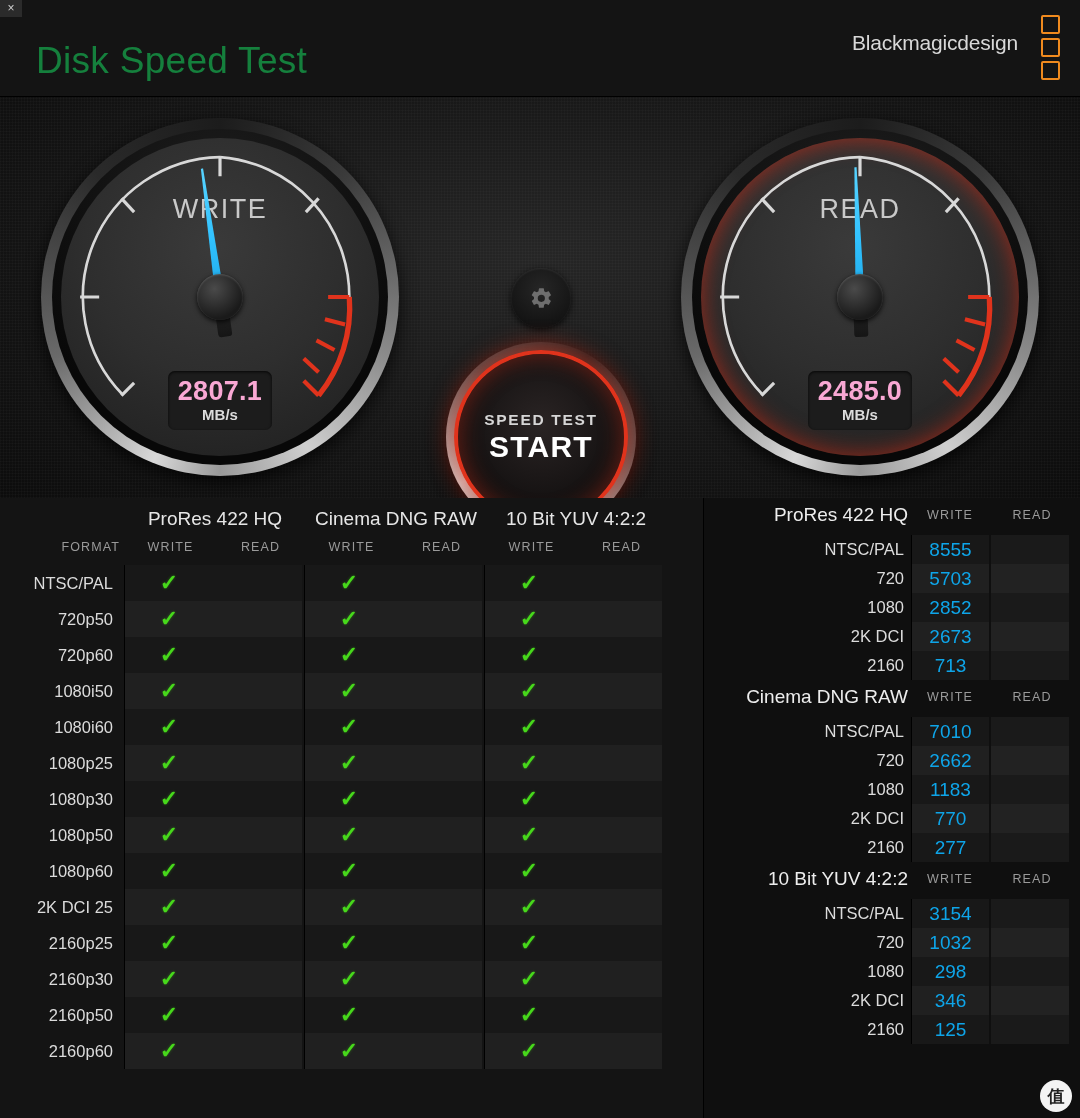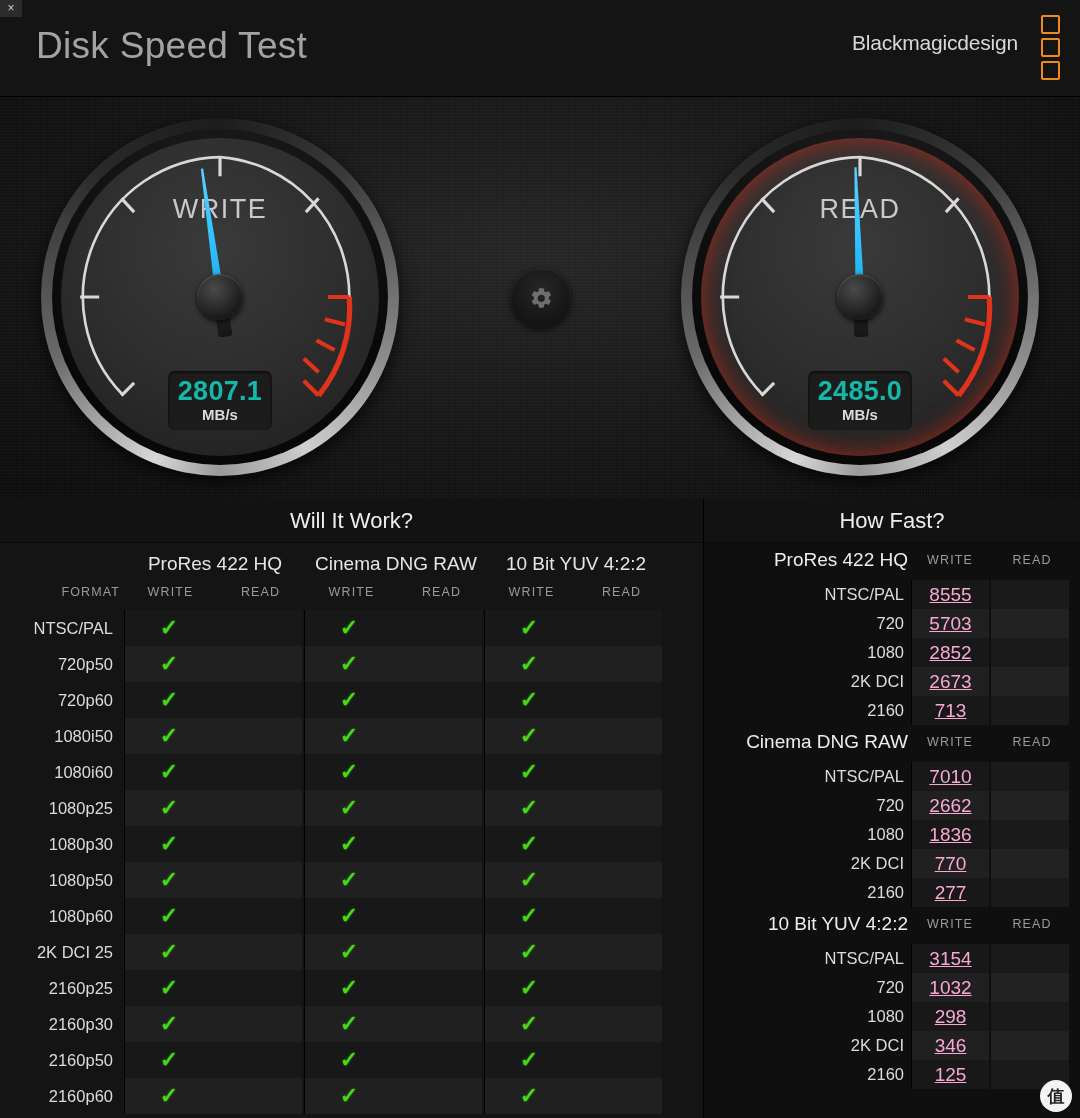--- a/index.html
+++ b/index.html
@@ -18,22 +18,22 @@
     text-align:center; z-index:60; cursor:pointer;
   }
 
   
   .header{
     position:absolute; left:0; top:0; width:1080px; height:97px;
     background:#141414;
     border-bottom:1px solid #000;
   }
   .app-title{
-    position:absolute; left:36px; top:25px;
-    font-size:37px; font-weight:300; letter-spacing:.3px; color:#a3a3a3;
+    position:absolute; left:36px; top:40px;
+    font-size:37px; font-weight:300; letter-spacing:.3px; color:#15803d;
   }
   .brand{
     position:absolute; right:62px; top:31px;
     font-size:21px; font-weight:300; color:#d8d8d8; letter-spacing:-.2px;
   }
   .brand-logo{
     position:absolute; right:20px; top:15px;
     display:flex; flex-direction:column; gap:4px;
   }
   .brand-logo i{
@@ -105,21 +105,21 @@
     width:46px; height:46px; border-radius:50%;
     background:radial-gradient(circle at 38% 32%,#4a4a4a,#1a1a1a 70%);
     box-shadow:0 2px 5px rgba(0,0,0,.8), inset 0 1px 2px rgba(255,255,255,.18);
   }
   .readout{
     position:absolute; left:50%; transform:translateX(-50%); bottom:26px;
     width:104px; padding:6px 0 7px; border-radius:7px;
     background:#1c1c1c; text-align:center;
     box-shadow:inset 0 1px 3px rgba(0,0,0,.8);
   }
-  .readout .num{ font-size:27px; font-weight:700; color:#14b8a6; letter-spacing:.3px; line-height:1.05; }
+  .readout .num{ font-size:27px; font-weight:700; color:#f9a8d4; letter-spacing:.3px; line-height:1.05; }
   .readout .unit{ font-size:15px; font-weight:700; color:#dcdcdc; margin-top:1px; }
 
   
   .gear{
     position:absolute; left:511px; top:171px; width:60px; height:60px;
     border-radius:50%;
     background:radial-gradient(circle at 50% 35%,#262626,#131313 75%);
     box-shadow:inset 0 1px 2px rgba(255,255,255,.08), 0 2px 6px rgba(0,0,0,.7);
     display:flex; align-items:center; justify-content:center; cursor:pointer;
   }
@@ -199,21 +199,21 @@
   }
   .hf-head .col.w{ left:205px; } .hf-head .col.r{ left:287px; }
   .hf-row{ position:relative; height:29px; }
   .hf-row .rname{
     position:absolute; left:0; top:0; width:200px; height:29px; line-height:29px;
     text-align:right; font-size:16.5px; color:#dcdcdc;
   }
   .hf-row .hcell{
     position:absolute; top:0; height:29px; width:78px;
     display:flex; align-items:center; justify-content:center;
-    font-size:19px; color:#f9a8d4;text-decoration:underline;
+    font-size:19px; color:#0ea5e9;
   }
   .hf-row .hcell.w{ left:207px; background:#181818; border-left:1px solid #000; }
   .hf-row .hcell.r{ left:287px; background:#1a1a1a; }
   .hf-row.alt .hcell.w{ background:#202020; }
   .hf-row.alt .hcell.r{ background:#222; }
 
   
   .watermark{
     position:absolute; right:8px; bottom:6px; display:flex; align-items:center; gap:7px;
     z-index:50;
@@ -276,20 +276,26 @@
       </div>
     </div>
   </div>
 
   <div class="gear">
     <svg width="26" height="26" viewBox="0 0 24 24" fill="#6e6e6e">
       <path d="M19.1 12.9c.04-.3.06-.6.06-.9s-.02-.6-.06-.9l1.9-1.5c.17-.14.22-.38.1-.58l-1.8-3.1c-.11-.2-.35-.27-.55-.2l-2.24.9a6.9 6.9 0 0 0-1.56-.9l-.34-2.38A.45.45 0 0 0 14.1 3h-3.6a.45.45 0 0 0-.44.38l-.34 2.38c-.56.23-1.08.54-1.56.9l-2.24-.9a.45.45 0 0 0-.55.2l-1.8 3.1c-.12.2-.07.44.1.58l1.9 1.5c-.04.3-.06.6-.06.9s.02.6.06.9l-1.9 1.5c-.17.14-.22.38-.1.58l1.8 3.1c.11.2.35.27.55.2l2.24-.9c.48.36 1 .67 1.56.9l.34 2.38c.04.22.23.38.44.38h3.6c.22 0 .4-.16.44-.38l.34-2.38c.56-.23 1.08-.54 1.56-.9l2.24.9c.2.07.44 0 .55-.2l1.8-3.1a.45.45 0 0 0-.1-.58l-1.9-1.5zM12.3 15.6a3.3 3.3 0 1 1 0-6.6 3.3 3.3 0 0 1 0 6.6z"></path>
     </svg>
   </div>
 
+  <div class="start-wrap">
+    <div class="start-ring">
+      <div class="start-small">SPEED TEST</div>
+      <div class="start-big">START</div>
+    </div>
+  </div>
 
   <div class="gauge read">
     <div class="bezel">
       <div class="bezel-inner">
         <div class="face">
           <div class="glow"></div>
           <svg width="100%" height="100%" viewBox="0 0 300 300" style="position:absolute;left:0;top:0;">
             <path d="M 150 18 A 132 132 0 0 1 272 150" fill="none" stroke="#d8d8d8" stroke-width="2.5"></path>
             <path d="M 150 18 A 132 132 0 0 0 58 242" fill="none" stroke="#d8d8d8" stroke-width="2.5"></path>
             <g stroke="#d8d8d8" stroke-width="3">
@@ -318,21 +324,20 @@
           </div>
         </div>
       </div>
     </div>
   </div>
 </div>
 
 <div class="bottom">
 
   <div class="panel-left">
-    <div class="panel-title">Will It Work?</div>
     <div class="wiw">
       <div class="wiw-head">
         <div class="fmt-label">FORMAT</div>
         <div class="grp g0">ProRes 422 HQ</div>
         <div class="grp g1">Cinema DNG RAW</div>
         <div class="grp g2">10 Bit YUV 4:2:2</div>
         <div class="sub" style="left:125px">WRITE</div>
         <div class="sub" style="left:215px">READ</div>
         <div class="sub" style="left:306px">WRITE</div>
         <div class="sub" style="left:396px">READ</div>
@@ -550,21 +555,20 @@
             </div>
             <div class="cell" style="left: 573px;"></div>
           </div>
         </div>
     </div>
   </div>
 
   <div class="vdiv"></div>
 
   <div class="panel-right">
-    <div class="panel-title">How Fast?</div>
     <div id="hf-body">
         <div class="hf-section">
           <div class="hf-head">
             <div class="name">ProRes 422 HQ</div>
             <div class="col w">WRITE</div>
             <div class="col r">READ</div>
           </div>
           <div class="hf-row">
             <div class="rname">NTSC/PAL</div>
             <div class="hcell w">8555</div>
@@ -602,21 +606,21 @@
             <div class="hcell w">7010</div>
             <div class="hcell r"></div>
           </div>
           <div class="hf-row alt">
             <div class="rname">720</div>
             <div class="hcell w">2662</div>
             <div class="hcell r"></div>
           </div>
           <div class="hf-row">
             <div class="rname">1080</div>
-            <div class="hcell w">1836</div>
+            <div class="hcell w">1183</div>
             <div class="hcell r"></div>
           </div>
           <div class="hf-row alt">
             <div class="rname">2K DCI</div>
             <div class="hcell w">770</div>
             <div class="hcell r"></div>
           </div>
           <div class="hf-row">
             <div class="rname">2160</div>
             <div class="hcell w">277</div>

